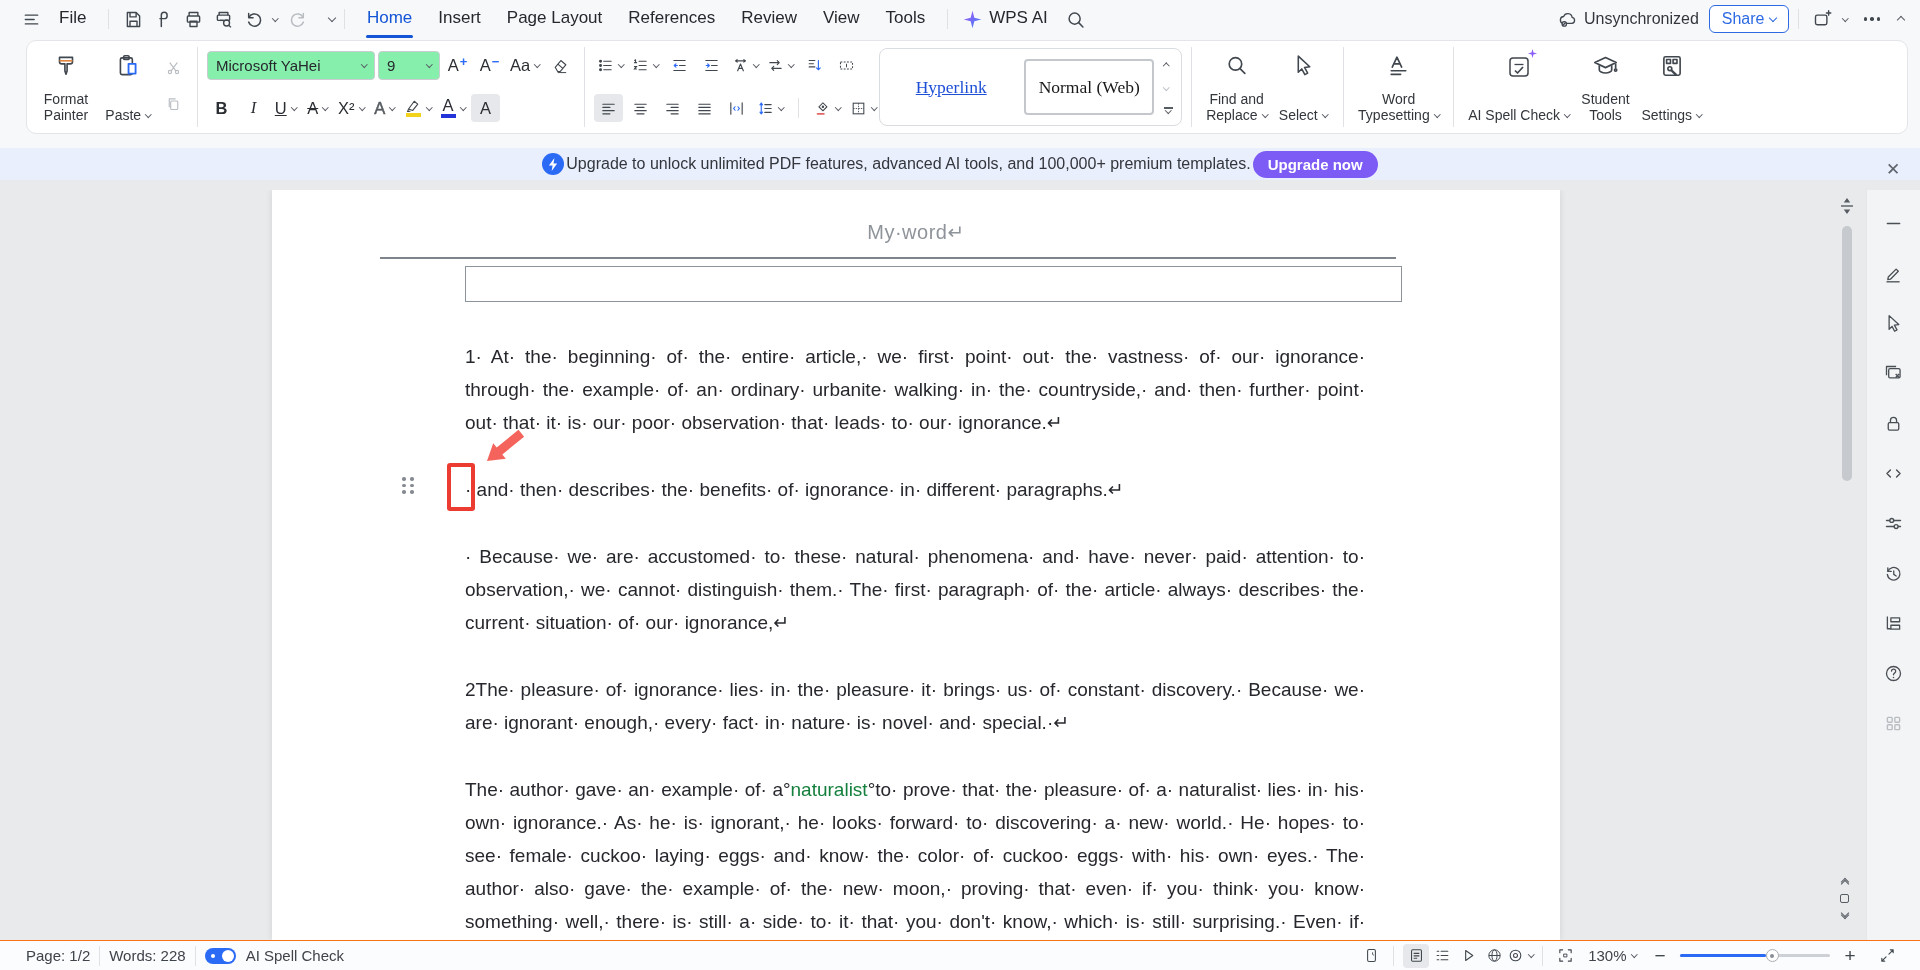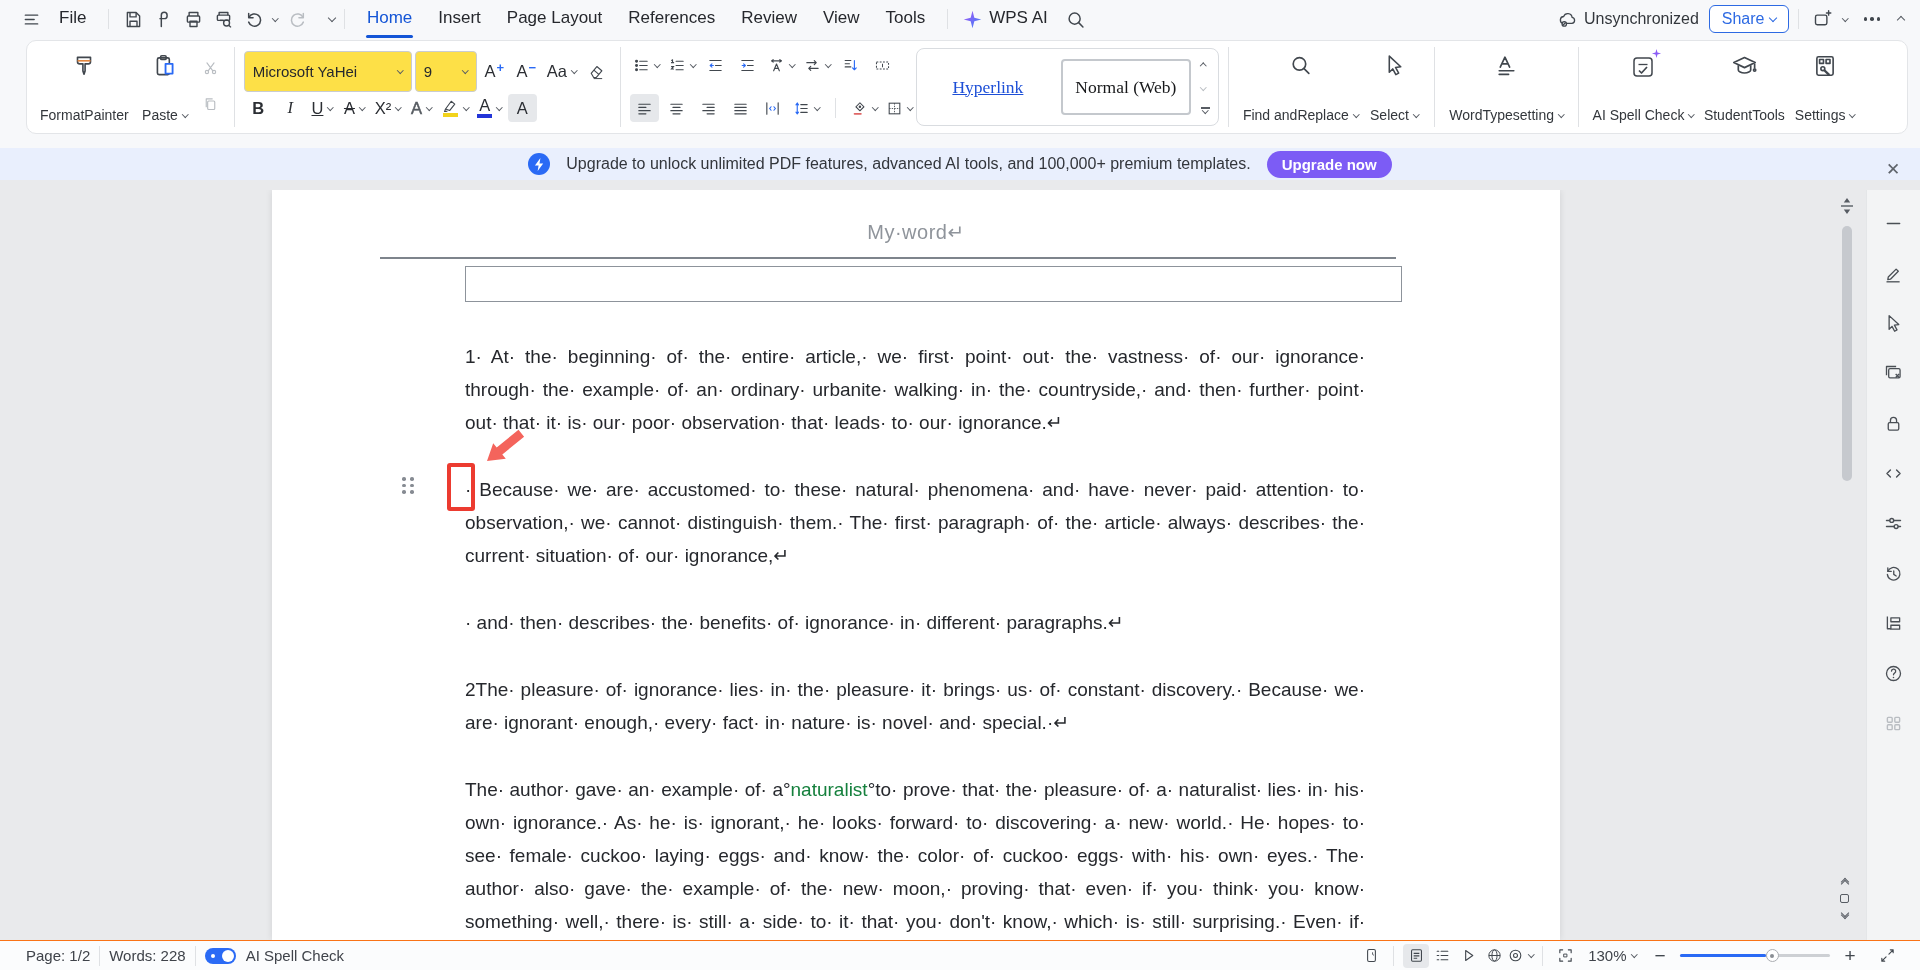--- a/index.html
+++ b/index.html
@@ -20,39 +20,39 @@
 .mtab.active::after{content:"";position:absolute;left:12px;right:12px;bottom:0;height:3px;background:#1455d6;border-radius:2px}
 .sharebtn{display:flex;align-items:center;border:1px solid #2d6ae3;color:#2d6ae3;border-radius:6px;padding:4px 12px;font-size:16px;background:#fff}
 .sharebtn .chev{border-color:#2d6ae3}
 .dots3{display:flex;gap:3px;align-items:center}
 .dots3 i{width:3.5px;height:3.5px;border-radius:50%;background:#41474e}
 
 .ribzone{position:absolute;top:38px;left:0;right:0;height:110px;background:#f7f8fa}
 .ribcard{position:absolute;left:26px;right:12px;top:2px;bottom:14px;background:#fff;border:1px solid #e3e5e8;border-radius:10px;display:flex;align-items:stretch;padding:5px 8px}
 .rgroup{display:flex;align-items:stretch}
 .bigbtn{display:flex;flex-direction:column;align-items:center;justify-content:space-between;padding:7px 5px 5px;border-radius:6px;min-width:62px}
-.bigbtn .lbl{font-size:14px;color:#33373c;text-align:center;line-height:16px;display:flex;flex-direction:row;}
+.bigbtn .lbl{font-size:14px;color:#33373c;text-align:center;line-height:16px;display:flex;flex-direction:column;}
 .lblrow{display:flex;align-items:center;white-space:nowrap}
 .g2{display:flex;flex-direction:column;justify-content:space-between;padding:5px 0 6px}
 .row{display:flex;align-items:center;gap:3px}
 .tbtn{min-width:29px;height:28px;display:flex;align-items:center;justify-content:center;border-radius:4px;font-size:16.5px;color:#2b2e33;padding:0 3px}
 .tbtn.sel{background:#e6e8eb}
-.fsel{display:flex;align-items:center;justify-content:space-between;border:1px solid #c9ccd1;border-radius:4px;height:41px;padding:0 8px;font-size:15px;color:#26282d;background:#fde047}
+.fsel{display:flex;align-items:center;justify-content:space-between;border:1px solid #c9ccd1;border-radius:4px;height:29px;padding:0 8px;font-size:15px;color:#26282d;background:#86efac}
 .glyph{font-size:16.5px;color:#2b2e33}
 .sign{color:#2a6af5;font-weight:700;font-size:13px;margin:-8px 0 0 1px}
 .ubar{display:inline-block;width:15px;height:3.5px;margin-top:1px}
 .stylebox{border:1px solid #d9dce0;border-radius:8px;display:flex;align-items:center;padding:5px 6px;gap:8px;margin:2px 0}
 .stylecard{width:130px;height:56px;display:flex;align-items:center;justify-content:center;font-family:"Liberation Serif",serif;font-size:17.5px;color:#17181a;border-radius:4px;border:2px solid transparent}
 .stylecard.hl span{color:#1d4fd7;text-decoration:underline}
 .stylecard.selected{border:2px solid #c4c8cd}
 .stylescroll{display:flex;flex-direction:column;justify-content:space-between;height:56px;padding:3px 2px}
 .morebar{display:flex;flex-direction:column;align-items:center}
 .morebar i.bar{width:9px;height:1.6px;background:#575c63;margin-bottom:-3px}
 
-.banner{position:absolute;top:148px;height:32px;left:0;right:0;background:#e9effd;display:flex;align-items:center;justify-content:center;gap:16px;font-size:16px;color:#33363c}
+.banner{position:absolute;top:148px;height:32px;left:0;right:0;background:#e9effd;display:flex;align-items:center;justify-content:center;gap:2px;font-size:16px;color:#33363c}
 .bolt{width:22px;height:22px;border-radius:50%;background:#2a6af5;display:flex;align-items:center;justify-content:center;flex:none}
 .upgradebtn{background:#7c5cf5;color:#fff;font-weight:700;font-size:15px;border-radius:15px;padding:5px 15px;border:none}
 .bannerclose{position:absolute;right:16px;top:10px;font-size:17px;color:#5f646b;width:22px;height:22px;display:flex;align-items:center;justify-content:center}
 
 .ws{position:absolute;top:190px;bottom:30px;left:0;right:0;background:#e9eaec;overflow:hidden}
 .page{position:absolute;left:272px;width:1288px;top:0;bottom:0;background:#fff;box-shadow:0 0 7px rgba(0,0,0,.10)}
 .dochead{position:absolute;top:30px;left:0;right:0;text-align:center;color:#8f949b;font-size:20px;letter-spacing:.5px}
 .hrule{position:absolute;top:67px;left:108px;right:164px;border-top:2px solid #7e848c}
 .hframe{position:absolute;top:76px;left:193px;right:158px;height:36px;border:1px solid #8d939b}
 .doctext{position:absolute;top:150px;left:193px;width:900px;font-size:19px;line-height:33px;color:#26282d;text-align:justify}
@@ -548,22 +548,22 @@
   <span class="bannerclose">✕</span>
 </div>
 
 <div class="ws">
   <div class="page">
     <div class="dochead">My·word↵</div>
     <div class="hrule"></div>
     <div class="hframe"></div>
     <div class="doctext">
       <p>1· At· the· beginning· of· the· entire· article,· we· first· point· out· the· vastness· of· our· ignorance· through· the· example· of· an· ordinary· urbanite· walking· in· the· countryside,· and· then· further· point· out· that· it· is· our· poor· observation· that· leads· to· our· ignorance.↵</p>
+      <p>· and· then· describes· the· benefits· of· ignorance· in· different· paragraphs.↵</p>
       <p>· Because· we· are· accustomed· to· these· natural· phenomena· and· have· never· paid· attention· to· observation,· we· cannot· distinguish· them.· The· first· paragraph· of· the· article· always· describes· the· current· situation· of· our· ignorance,↵</p>
-      <p>· and· then· describes· the· benefits· of· ignorance· in· different· paragraphs.↵</p>
       <p>2The· pleasure· of· ignorance· lies· in· the· pleasure· it· brings· us· of· constant· discovery.· Because· we· are· ignorant· enough,· every· fact· in· nature· is· novel· and· special.·↵</p>
       <p><span>The· author· gave· an· example· of· a°</span><span class="doclink">naturalist</span><span>°to· prove· that· the· pleasure· of· a· naturalist· lies· in· his· own· ignorance.· As· he· is· ignorant,· he· looks· forward· to· discovering· a· new· world.· He· hopes· to· see· female· cuckoo· laying· eggs· and· know· the· color· of· cuckoo· eggs· with· his· own· eyes.· The· author· also· gave· the· example· of· the· new· moon,· proving· that· even· if· you· think· you· know· something· well,· there· is· still· a· side· to· it· that· you· don't· know,· which· is· still· surprising.· Even· if· we· are· familiar·</span></p>
     </div>
   </div>
 
   <div class="draghandle">
       <i></i>
       <i></i>
       <i></i>
       <i></i>

